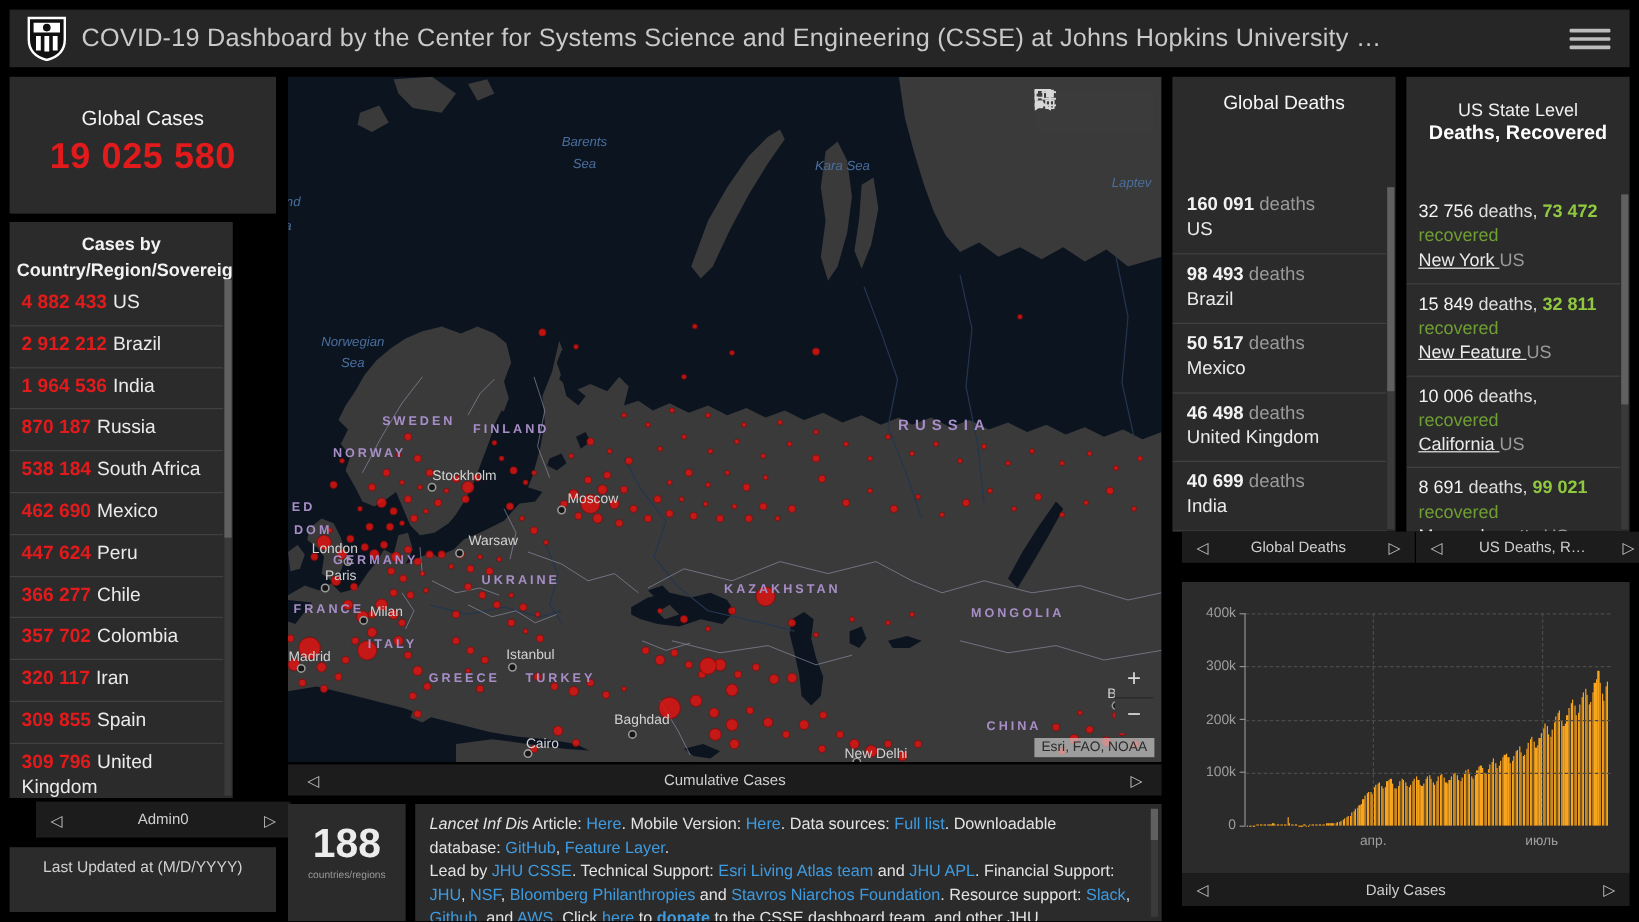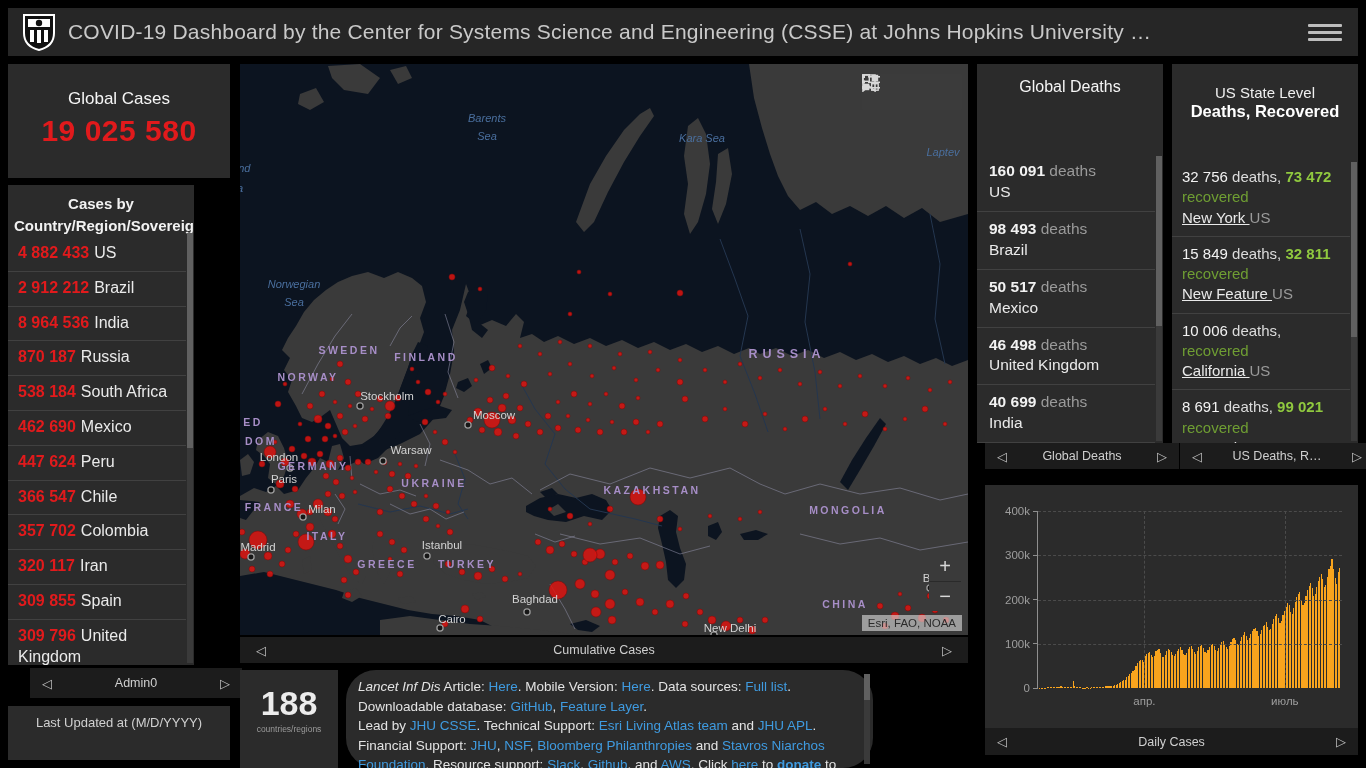--- a/index.html
+++ b/index.html
@@ -91,21 +91,21 @@
   .ytick-label{position:absolute;right:calc(100% + 8px);transform:translateY(-50%);font-size:11.5px;color:#9e9e9e;white-space:nowrap;}
   .ytick-mark{position:absolute;right:100%;width:5px;height:1px;background:#8f8f8f;}
   .xtick-label{position:absolute;top:calc(100% + 7px);transform:translateX(-50%);font-size:11.5px;color:#9e9e9e;}
   .bars{position:absolute;left:1px;right:0;top:0;bottom:0;display:flex;align-items:flex-end;}
   .bar{flex:1 0 0;margin-right:.4px;background:#f9a41d;}
 
   
   .countries-panel{left:240px;top:670px;width:98px;height:98px;text-align:center;}
   .cc-num{padding-top:14px;font-size:34px;font-weight:bold;color:#ececec;}
   .cc-label{font-size:8.5px;color:#9a9a9a;margin-top:1px;}
-  .info-panel{left:346px;top:670px;width:527px;height:98px;border-radius:30px;}
+  .info-panel{left:346px;top:670px;width:622px;height:98px;}
   .info-text{position:absolute;left:12px;right:26px;top:7px;bottom:0;font-size:13.5px;line-height:1.45;
              color:#e3e3e3;white-space:pre-wrap;overflow:hidden;}
   .seg-link{color:#3f9be0;cursor:pointer;}
   .seg-linkbold{color:#3f9be0;font-weight:bold;cursor:pointer;}
   .seg-italic{font-style:italic;}
 </style>
 </head>
 <body>
 
 <div class="stage">
@@ -131,26 +131,26 @@
   </div>
 
   <div class="panel cases-panel">
     <div class="cases-head">
       <div>Cases by</div>
       <div>Country/Region/Sovereignty</div>
     </div>
     <div class="cases-list" id="cases-list">
         <div class="cases-row"><span class="cases-num">4 882 433</span><span class="cases-name">US</span></div>
         <div class="cases-row"><span class="cases-num">2 912 212</span><span class="cases-name">Brazil</span></div>
-        <div class="cases-row"><span class="cases-num">8 964 536</span><span class="cases-name">India</span></div>
+        <div class="cases-row"><span class="cases-num">1 964 536</span><span class="cases-name">India</span></div>
         <div class="cases-row"><span class="cases-num">870 187</span><span class="cases-name">Russia</span></div>
         <div class="cases-row"><span class="cases-num">538 184</span><span class="cases-name">South Africa</span></div>
         <div class="cases-row"><span class="cases-num">462 690</span><span class="cases-name">Mexico</span></div>
         <div class="cases-row"><span class="cases-num">447 624</span><span class="cases-name">Peru</span></div>
-        <div class="cases-row"><span class="cases-num">366 547</span><span class="cases-name">Chile</span></div>
+        <div class="cases-row"><span class="cases-num">366 277</span><span class="cases-name">Chile</span></div>
         <div class="cases-row"><span class="cases-num">357 702</span><span class="cases-name">Colombia</span></div>
         <div class="cases-row"><span class="cases-num">320 117</span><span class="cases-name">Iran</span></div>
         <div class="cases-row"><span class="cases-num">309 855</span><span class="cases-name">Spain</span></div>
         <div class="cases-row"><span class="cases-num">309 796</span><span class="cases-name">United Kingdom</span></div>
         <div class="cases-row"><span class="cases-num">284 226</span><span class="cases-name">Saudi Arabia</span></div>
       </div>
     <div class="vscroll" style="right:1px;top:48px;bottom:2px;">
       <div class="vthumb" style="top:0;height:215px;"></div>
     </div>
   </div>

